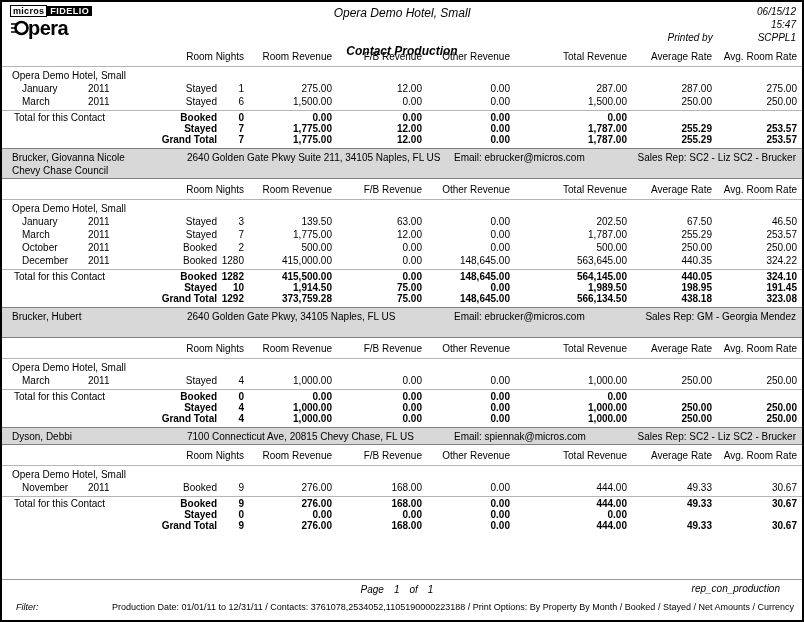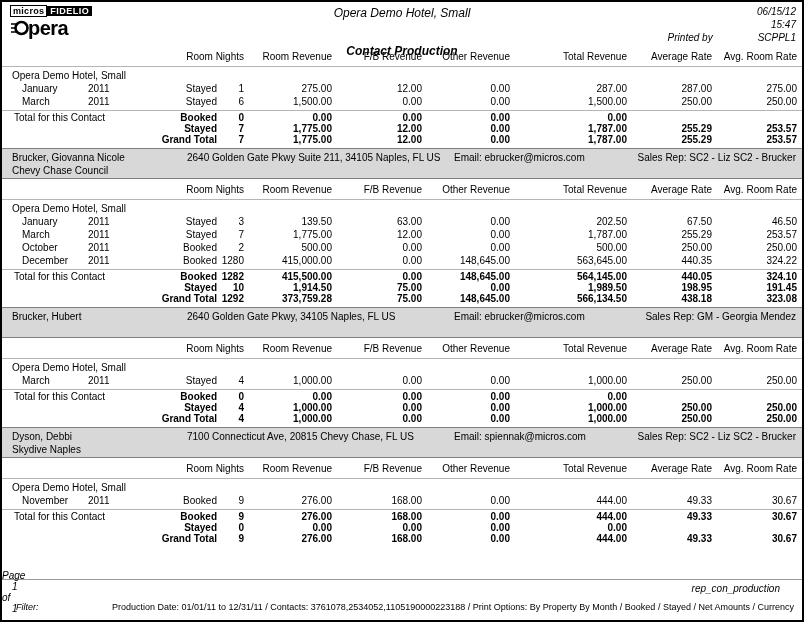--- a/index.html
+++ b/index.html
@@ -37,21 +37,21 @@
   .c-month { padding-left:8px; white-space:nowrap; }
   .mname { display:inline-block; width:66px; }
   .c-num { text-align:right; white-space:nowrap; }
   .totals { border-top:1px solid #b5b5b5; margin-top:2px; padding-top:1px; padding-bottom:3px; }
   .totals .grid { line-height:11px; font-weight:bold; }
   .c-totallabel { font-weight:normal; padding-left:0; }
 
   
   .footer { flex:none; margin-top:auto; }
   .page-row { position:relative; border-top:1px solid #999; height:21px; font-size:10px; font-style:italic;
-              display:flex; justify-content:center; align-items:flex-start; padding-top:4px; gap:0;flex-direction:column; }
+              display:flex; justify-content:center; align-items:flex-start; padding-top:4px; gap:0; }
   .page-row .pg { margin:0 10px; }
   .report-id { position:absolute; right:22px; top:3px; }
   .filter-row { display:flex; font-size:9px; line-height:11px; padding:2px 8px 7px 14px; }
   .filter-label { font-style:italic; width:96px; flex:none; }
   .filter-text { white-space:nowrap; overflow:hidden; }
 </style>
 </head>
 <body>
 
 <div class="page">
@@ -329,21 +329,20 @@
     </section>
 
     <section class="section">
       <div class="band">
         <div class="band-line1">
           <div class="b-name">Dyson, Debbi</div>
           <div class="b-addr">7100 Connecticut Ave, 20815 Chevy Chase, FL US</div>
           <div class="b-email">Email: spiennak@micros.com</div>
           <div class="b-rep">Sales Rep: SC2 - Liz SC2 - Brucker</div>
         </div>
-        <div class="b-company">Skydive Naples</div>
       </div>
       <div class="colheader grid">
           <div class="hcell" style="grid-column: 2 / 4;">Room Nights</div>
           <div class="hcell" style="grid-column: 4;">Room Revenue</div>
           <div class="hcell" style="grid-column: 5;">F/B Revenue</div>
           <div class="hcell" style="grid-column: 6;">Other Revenue</div>
           <div class="hcell" style="grid-column: 7;">Total Revenue</div>
           <div class="hcell" style="grid-column: 8;">Average Rate</div>
           <div class="hcell" style="grid-column: 9;">Avg. Room Rate</div>
         </div>

